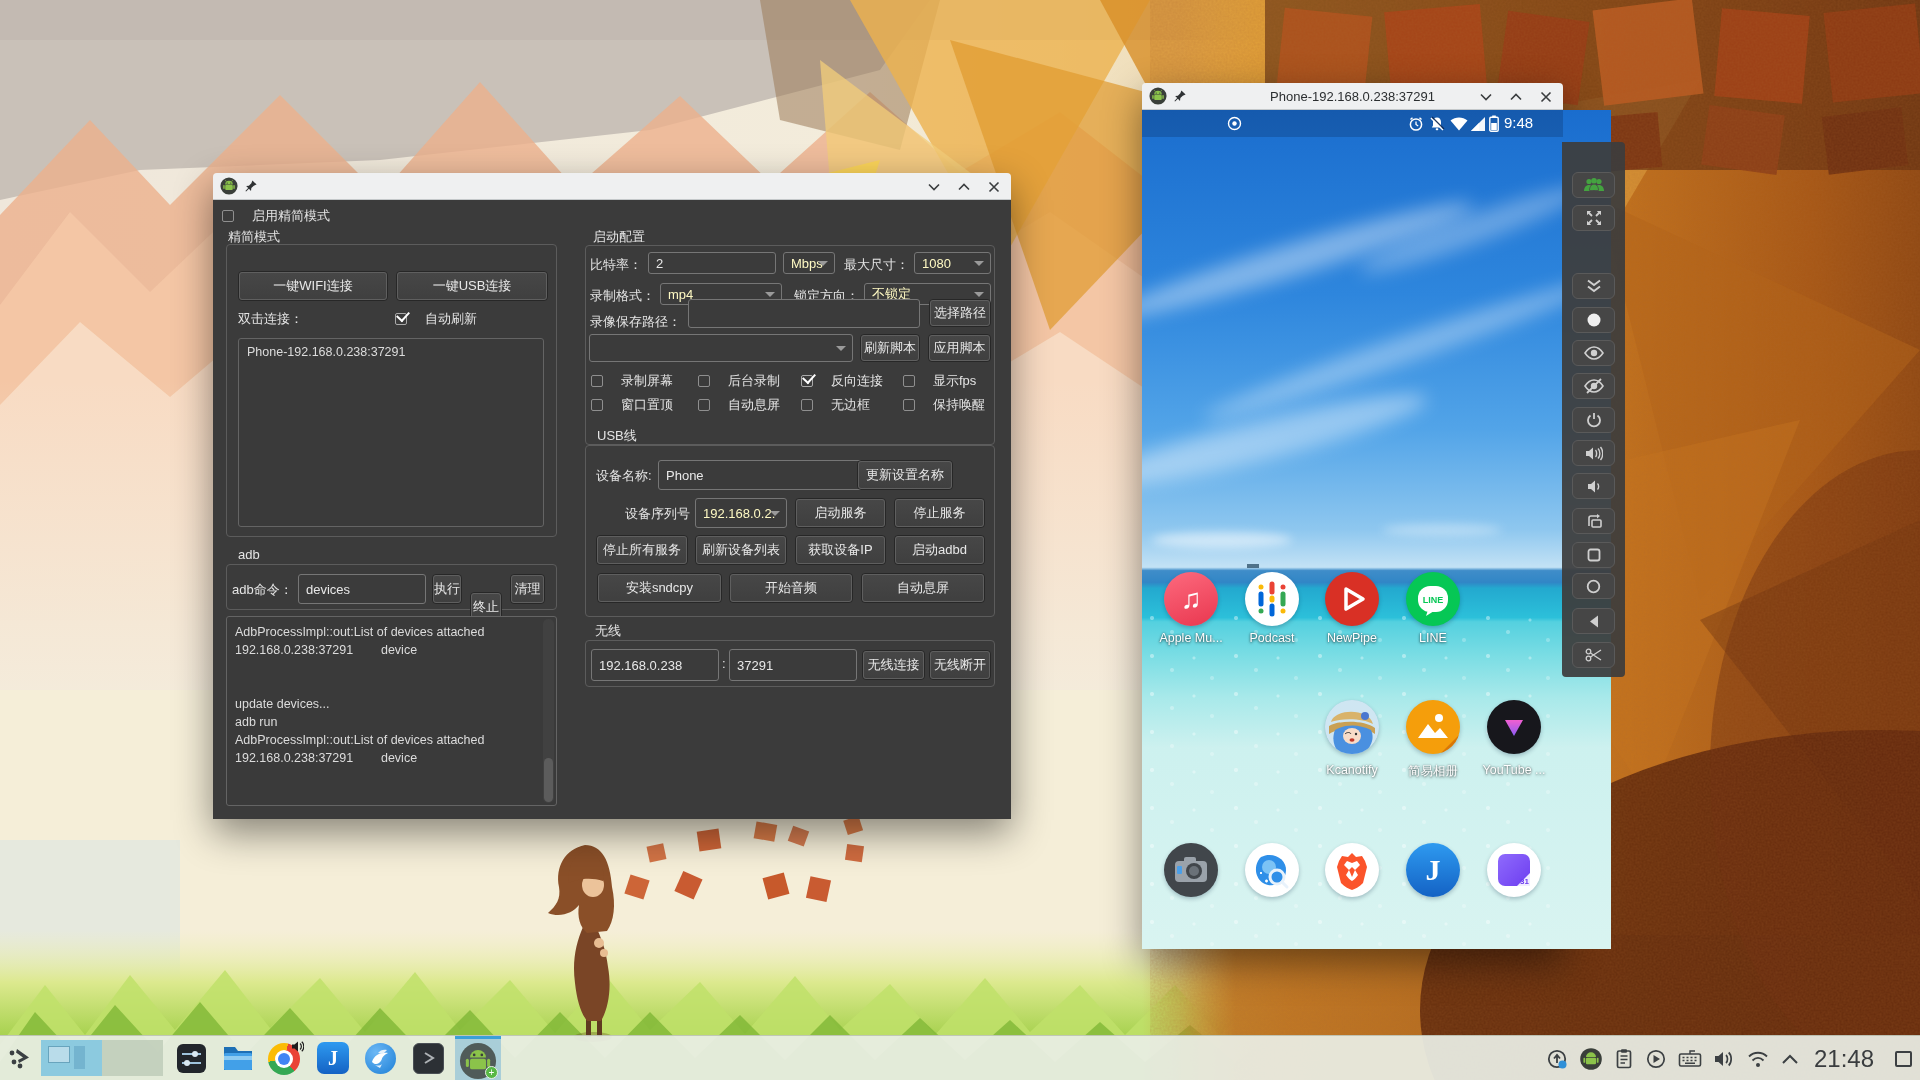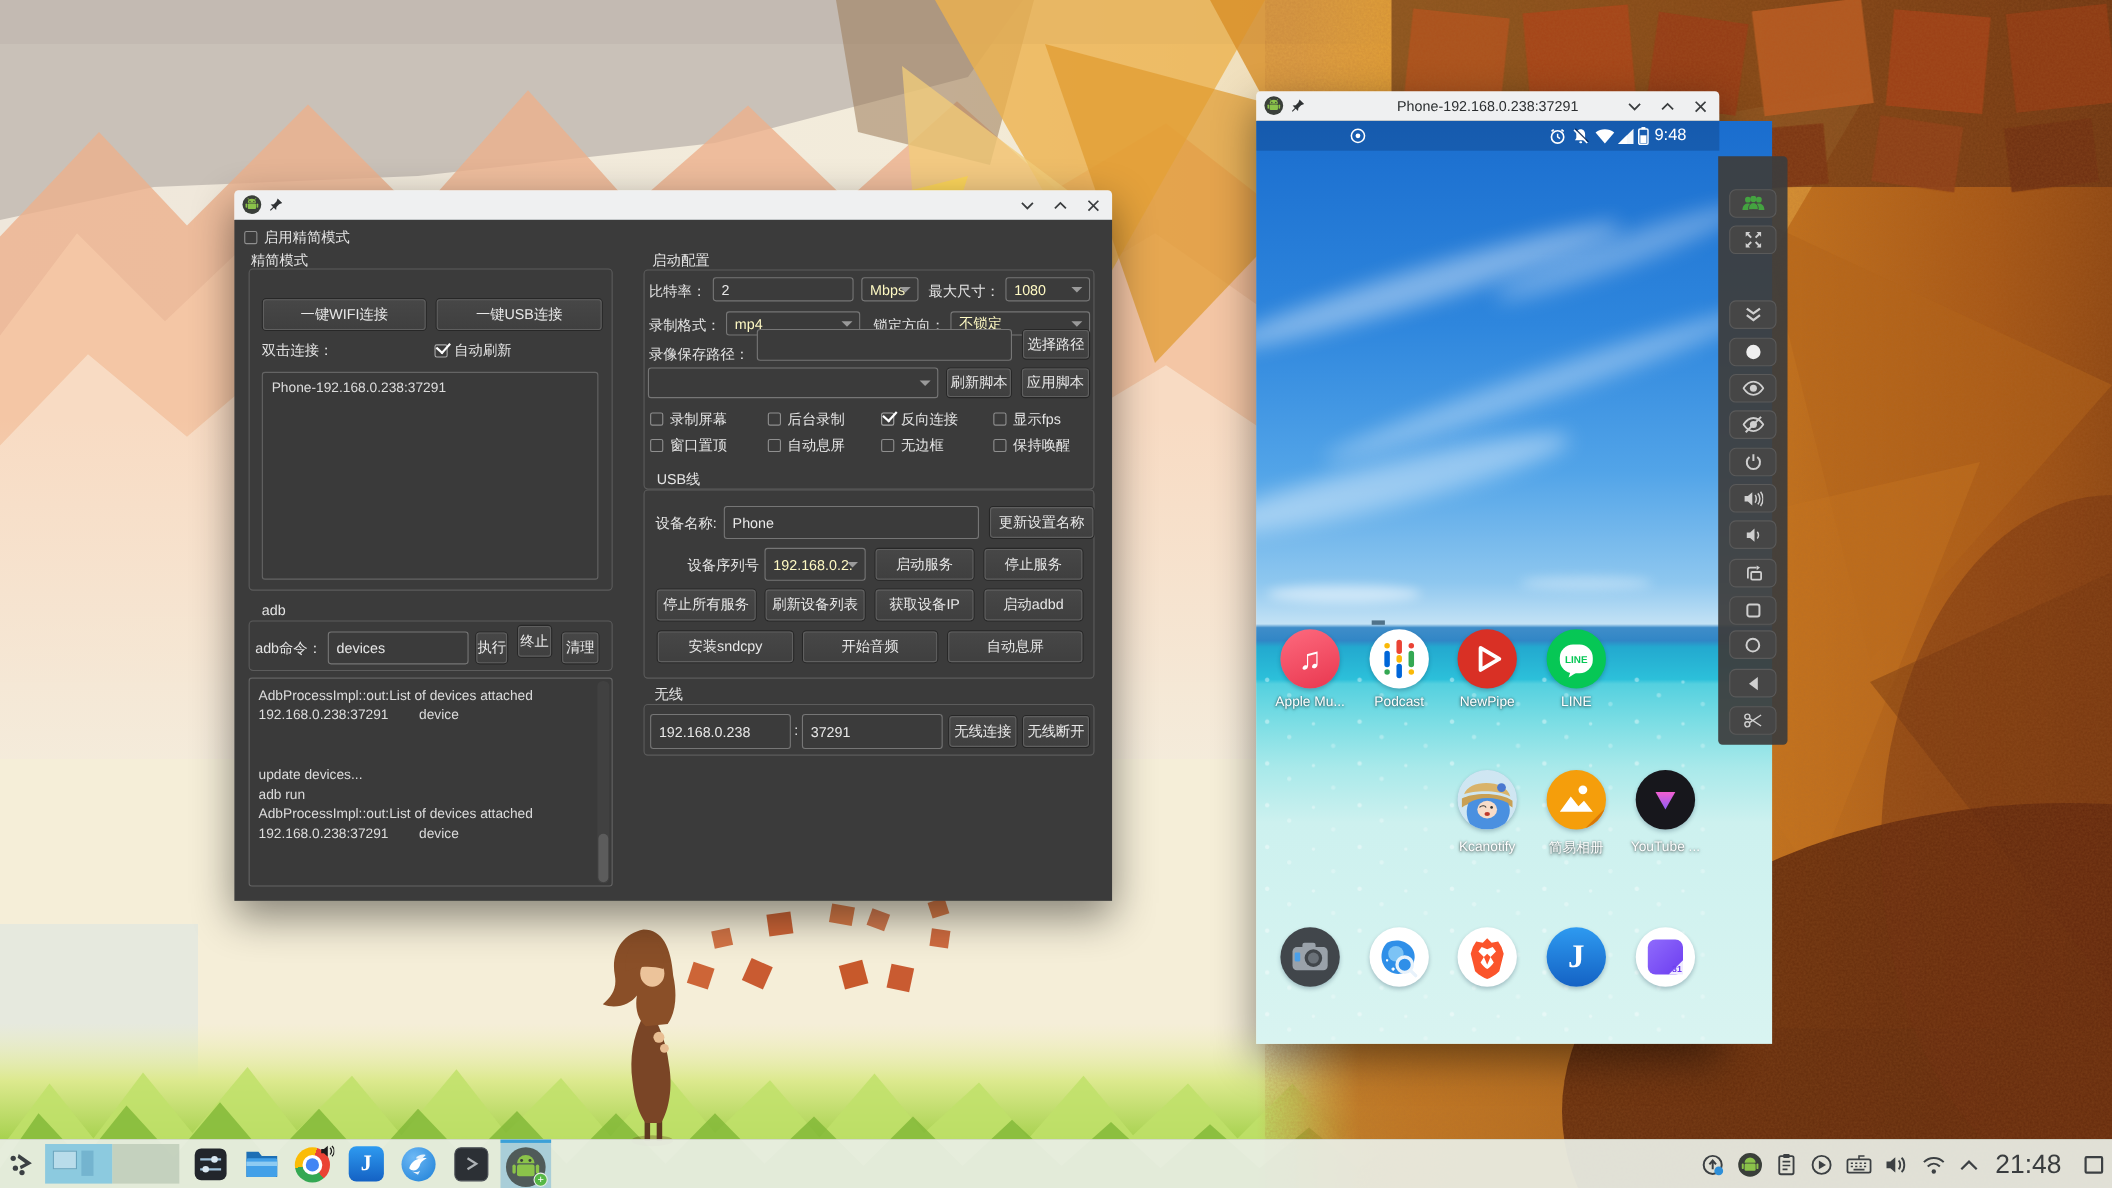--- a/index.html
+++ b/index.html
@@ -21,21 +21,21 @@
   .qbtn { position:absolute; background:linear-gradient(#474747,#3f3f3f); border:1px solid #272727;
           outline:1px solid #5f5f5f; outline-offset:-2px; border-radius:4px; color:#e8e8e8; font-size:13px;
           display:flex; align-items:center; justify-content:center; white-space:nowrap; }
   .qinput { position:absolute; background:#3b3b3b; border:1px solid #767676; border-radius:3px; color:#e8e8e8;
             font-size:13px; display:flex; align-items:center; padding:0 7px; white-space:nowrap; overflow:hidden; }
   .qcombo { position:absolute; background:#3b3b3b; border:1px solid #767676; border-radius:3px; color:#fef9c3;
             font-size:13px; display:flex; align-items:center; padding:0 18px 0 7px; white-space:nowrap; overflow:hidden; }
   .qcombo::after { content:""; position:absolute; right:6px; top:50%; margin-top:-2px;
                    border:5px solid transparent; border-top-color:#9a9a9a; }
   .qbox { position:absolute; background:#3a3a3a; border:1px solid #646464; border-radius:3px; }
-  .chk { position:absolute; display:flex; align-items:center; gap:6px; color:#e4e4e4; font-size:13px; white-space:nowrap; }
+  .chk { position:absolute; display:flex; align-items:center; gap:18px; color:#e4e4e4; font-size:13px; white-space:nowrap; }
   .chk .box { width:12px; height:12px; border:1px solid #8f8f8f; border-radius:2px; background:#3b3b3b; position:relative; flex:none; }
   .chk.on .box { border-color:#aaa; }
   .chk.on .box::after { content:""; position:absolute; left:1px; top:-3px; width:10px; height:6px;
                         border-left:2.5px solid #fff; border-bottom:2.5px solid #fff; transform:rotate(-48deg); }
   .mono12 { font-size:12.5px; color:#dcdcdc; line-height:18px; white-space:pre; }
   
   .scrnlbl { position:absolute; transform:translateX(-50%); color:#fff; font-size:12.5px; text-shadow:0 1px 3px rgba(0,0,0,.6), 0 0 2px rgba(0,0,0,.4); white-space:nowrap; }
   .appico { position:absolute; width:54px; height:54px; border-radius:50%; transform:translateX(-50%);
             box-shadow:0 2px 4px rgba(0,30,60,.25); }
   .tool-strip { position:absolute; left:1562px; top:142px; width:63px; height:535px; background:#3d3d3dee; border-radius:0 4px 4px 4px; z-index:3; }
@@ -223,21 +223,21 @@
         <span>自动刷新</span>
     </div>
     <div class="qbox" style="left:25px; top:138px; width:306px; height:189px;">
       <div class="mono12" style="position:absolute; left:8px; top:4px;">Phone-192.168.0.238:37291</div>
     </div>
     <div class="qlabel" style="left:25px; top:347px;">adb</div>
     <div class="grp" style="left:13px; top:364px; width:331px; height:46px;"></div>
     <div class="qlabel" style="left:19px; top:381px;">adb命令：</div>
     <div class="qinput" style="left:85px; top:374px; width:128px; height:30px;">devices</div>
     <div class="qbtn" style="left:219px; top:374px; width:30px; height:30px;">执行</div>
-    <div class="qbtn" style="left:257px; top:368px; width:32px; height:30px;">终止</div>
+    <div class="qbtn" style="left:257px; top:392px; width:32px; height:30px;">终止</div>
     <div class="qbtn" style="left:297px; top:374px; width:35px; height:30px;">清理</div>
     <div class="qbox" style="left:13px; top:416px; width:331px; height:190px;">
       <div class="mono12" style="position:absolute; left:8px; top:6px;">AdbProcessImpl::out:List of devices attached</div>
       <div class="mono12" style="position:absolute; left:8px; top:24px;">192.168.0.238:37291        device</div>
       <div class="mono12" style="position:absolute; left:8px; top:78px;">update devices...</div>
       <div class="mono12" style="position:absolute; left:8px; top:96px;">adb run</div>
       <div class="mono12" style="position:absolute; left:8px; top:114px;">AdbProcessImpl::out:List of devices attached</div>
       <div class="mono12" style="position:absolute; left:8px; top:132px;">192.168.0.238:37291        device</div>
       <div style="position:absolute; right:2px; top:2px; width:11px; height:184px; background:#414141; border-radius:5px;">
         <div style="position:absolute; left:1px; top:139px; width:9px; height:44px; background:#5c5c5c; border-radius:5px;"></div>
@@ -291,21 +291,21 @@
       </div>
     <div class="chk" style="left:690px; top:196px;">
       <span class="box"></span>
         <span>保持唤醒</span>
       </div>
 
     <div class="qlabel" style="left:384px; top:227px;">USB线</div>
     <div class="grp" style="left:372px; top:245px; width:410px; height:172px;"></div>
     <div class="qlabel" style="left:383px; top:267px;">设备名称:</div>
     <div class="qinput" style="left:445px; top:260px; width:232px; height:30px;">Phone</div>
-    <div class="qbtn" style="left:686px; top:260px; width:96px; height:30px;">更新设置名称</div>
+    <div class="qbtn" style="left:644px; top:260px; width:96px; height:30px;">更新设置名称</div>
     <div class="qlabel" style="left:383px; top:305px;margin-left:29px;">设备序列号：</div>
     <div class="qcombo" style="left:482px; top:298px; width:92px; height:30px;">192.168.0.2:</div>
     <div class="qbtn" style="left:582px; top:298px; width:91px; height:30px;">启动服务</div>
     <div class="qbtn" style="left:681px; top:298px; width:91px; height:30px;">停止服务</div>
     <div class="qbtn" style="left:383px; top:335px; width:92px; height:30px;">停止所有服务</div>
     <div class="qbtn" style="left:482px; top:335px; width:92px; height:30px;">刷新设备列表</div>
     <div class="qbtn" style="left:582px; top:335px; width:91px; height:30px;">获取设备IP</div>
     <div class="qbtn" style="left:681px; top:335px; width:91px; height:30px;">启动adbd</div>
     <div class="qbtn" style="left:384px; top:373px; width:125px; height:30px;">安装sndcpy</div>
     <div class="qbtn" style="left:516px; top:373px; width:124px; height:30px;">开始音频</div>

